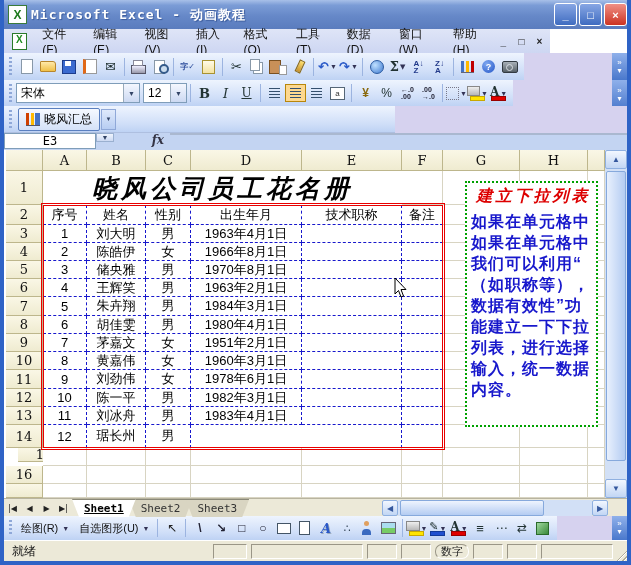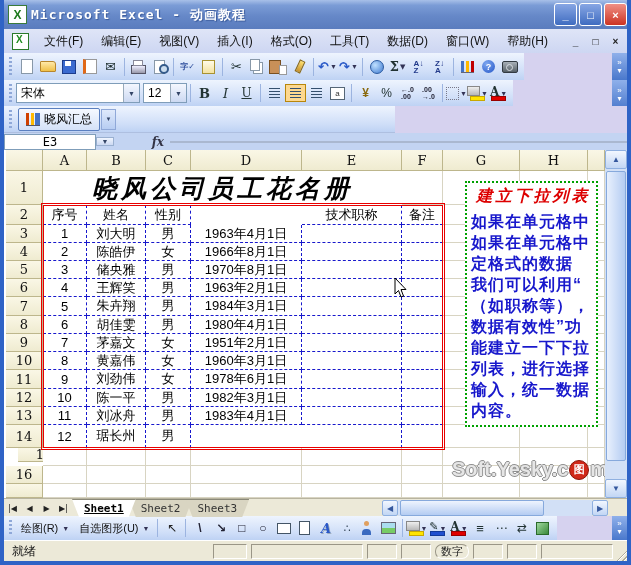--- a/index.html
+++ b/index.html
@@ -12,21 +12,21 @@
     background:linear-gradient(180deg,#a8c0e8 0%,#7b9cd6 18%,#6688c8 55%,#5a7cbe 100%);padding:0 4px;box-sizing:border-box;}
   .xl-ico{width:17px;height:17px;background:#fff;border:1px solid #3a7a3a;color:#1e7a1e;font-weight:bold;font-size:12px;
     display:flex;align-items:center;justify-content:center;margin:0 4px;}
   .tb-title{color:#fff;font-weight:bold;font-size:13px;text-shadow:1px 1px 1px #3a5a9a;letter-spacing:1px;flex:1;
     font-family:"DejaVu Sans Mono","Liberation Mono",monospace;}
   .winbtn{width:21px;height:21px;margin-left:2px;border:1px solid #fff;border-radius:3px;color:#fff;font-size:11px;font-weight:bold;
     display:flex;align-items:center;justify-content:center;background:linear-gradient(180deg,#87a6e4,#3f6cc0);}
   .winbtn.close{background:linear-gradient(180deg,#f09086,#cc3322);}
 
   
-  .menubar{position:absolute;left:0;top:29px;width:623px;height:24px;background:linear-gradient(180deg,#dfe5f7,#cdd6f2);
+  .menubar{position:absolute;left:0;top:29px;width:546px;height:24px;background:linear-gradient(180deg,#dfe5f7,#cdd6f2);
     display:flex;align-items:center;font-size:12px;}
   .appico{width:15px;height:15px;background:#fff;border:1px solid #2a7a2a;margin:0 6px 0 8px;position:relative;}
   .appico::before{content:"X";position:absolute;left:3px;top:0px;color:#1e8a1e;font-size:10px;font-weight:bold;}
   .menu-item{padding:3px 9px;color:#111;}
   .mspacer{flex:1;}
   .mctl{width:17px;height:15px;display:flex;align-items:center;justify-content:center;color:#222;font-size:10px;font-weight:bold;margin-right:3px;}
 
   
   .tbrow{position:absolute;left:0;width:623px;background:#d6d2ef;display:flex;}
   .tbmain{display:flex;align-items:center;background:linear-gradient(180deg,#eef4fe 0%,#cfdef8 70%,#bed2f4 100%);
@@ -88,21 +88,21 @@
   .line-color-icon::after{content:"";position:absolute;bottom:1px;left:3px;width:13px;height:3px;background:#2050d0;border:1px solid #123a9a;}
 
   
   .xfbtn{display:flex;align-items:center;gap:4px;border:1px solid #5a7fc0;background:linear-gradient(#f6f9ff,#d4e1f8);
     padding:2px 7px;margin-left:2px;border-radius:2px;font-size:12px;}
   .xf-chart{width:14px;height:12px;background:linear-gradient(90deg,#d04000 0 3px,transparent 3px 5px,#ffb900 5px 8px,transparent 8px 9px,#4472c4 9px 12px);border-bottom:1px solid #556;}
   .minidd{width:13px;height:19px;margin-left:1px;background:linear-gradient(#dfe9fb,#b7cdf2);border:1px solid #8fa8d8;
     display:flex;flex-direction:column;align-items:center;justify-content:center;font-size:6px;color:#346;}
 
   
-  .fxrow{position:absolute;left:0;top:133px;width:623px;height:17px;background:#c3d4f2;display:flex;align-items:center;border-bottom:7px solid #1d4ed8;}
+  .fxrow{position:absolute;left:0;top:133px;width:623px;height:17px;background:#c3d4f2;display:flex;align-items:flex-start;border-bottom:7px solid #1d4ed8;}
   .namebox{width:90px;background:#fff;border:1px solid #7f9db9;display:flex;align-items:center;justify-content:center;font-size:12px;font-family:"DejaVu Sans Mono",monospace;}
   .nbdd{width:16px;background:linear-gradient(#f0f5fe,#ccd9f2);border:1px solid #9ab0d0;display:flex;align-items:center;justify-content:center;font-size:7px;color:#346;}
   .fxlab{width:50px;display:flex;align-items:center;justify-content:flex-end;padding-right:6px;font-family:"DejaVu Serif",serif;font-style:italic;font-weight:bold;font-size:12px;color:#334;}
   .fxfield{flex:1;background:#fff;border:1px solid #aab8d0;border-right:none;}
 
   
   .gridwrap{position:absolute;left:0;top:150px;width:623px;height:348px;background:#fff;overflow:hidden;}
   #sheet{position:absolute;left:2px;top:0;width:599px;height:348px;}
   #sheet > div{position:absolute;box-sizing:border-box;}
   .hc{background:linear-gradient(#faf7e6,#efebd0);border-right:1px solid #bdb68c;border-bottom:1px solid #bdb68c;
@@ -415,20 +415,21 @@
           <div class="hc" style="left: 0px; top: 316px; width: 37px; height: 18px;">16</div>
           <div class="hc" style="left: 0px; top: 334px; width: 37px; height: 14px;"></div>
           <div class="title-cell" style="left: 37px; top: 21px; width: 359px; height: 34px;">晓风公司员工花名册</div>
           <div class="cell" style="left: 396px; top: 21px; width: 41px; height: 34px;"></div>
           <div class="cell" style="left: 437px; top: 21px; width: 77px; height: 34px;"></div>
           <div class="cell" style="left: 514px; top: 21px; width: 68px; height: 34px;"></div>
           <div class="cell" style="left: 582px; top: 21px; width: 17px; height: 34px;"></div>
           <div class="cell tcell dr db" style="left: 37px; top: 55px; width: 44px; height: 20px;">序号</div>
           <div class="cell tcell dr db" style="left: 81px; top: 55px; width: 59px; height: 20px;">姓名</div>
           <div class="cell tcell dr db" style="left: 140px; top: 55px; width: 45px; height: 20px;">性别</div>
+          <div class="cell tcell dr db" style="left: 185px; top: 55px; width: 111px; height: 20px;">出生年月</div>
           <div class="cell tcell dr db" style="left: 296px; top: 55px; width: 100px; height: 20px; text-align: right;">技术职称</div>
           <div class="cell tcell db" style="left: 396px; top: 55px; width: 41px; height: 20px;">备注</div>
           <div class="cell" style="left: 437px; top: 55px; width: 77px; height: 20px;"></div>
           <div class="cell" style="left: 514px; top: 55px; width: 68px; height: 20px;"></div>
           <div class="cell" style="left: 582px; top: 55px; width: 17px; height: 20px;"></div>
           <div class="cell tcell dr db" style="left: 37px; top: 75px; width: 44px; height: 18px;">1</div>
           <div class="cell tcell dr db" style="left: 81px; top: 75px; width: 59px; height: 18px;">刘大明</div>
           <div class="cell tcell dr db" style="left: 140px; top: 75px; width: 45px; height: 18px;">男</div>
           <div class="cell tcell dr db" style="left: 185px; top: 75px; width: 111px; height: 18px;">1963年4月1日</div>
           <div class="cell tcell dr db" style="left: 296px; top: 75px; width: 100px; height: 18px;"></div>
@@ -562,36 +563,30 @@
           <div class="cell" style="left: 514px; top: 334px; width: 68px; height: 14px;"></div>
           <div class="cell" style="left: 582px; top: 334px; width: 17px; height: 14px;"></div>
           <div class="redbox" style="left: 35px; top: 53px; width: 404px; height: 247px;"></div>
         </div>
 
     <div class="notebox">
       <div class="notetitle">建立下拉列表</div>
       <div id="notelines">
             <div class="noteline">如果在单元格中</div>
             <div class="noteline">如果在单元格中</div>
-            <div class="noteline">定格式的数据</div>
             <div class="noteline">我们可以利用“</div>
             <div class="noteline">（如职称等），</div>
             <div class="noteline">数据有效性”功</div>
             <div class="noteline">能建立一下下拉</div>
             <div class="noteline">列表，进行选择</div>
             <div class="noteline">输入，统一数据</div>
             <div class="noteline">内容。</div>
           </div>
     </div>
 
-    <div class="wmark">
-      <span>Soft.Yesky.c</span>
-          <span class="stamp">图</span>
-          <span>m</span>
-    </div>
 
     <svg class="cursor" width="14" height="21" viewBox="0 0 14 21">
       <polygon points="1,0 1,16 4.5,12.5 7,19 9.5,18 7,11.5 12,11.5" fill="#fff" stroke="#000" stroke-width="1"></polygon>
     </svg>
 
     <div class="vscroll">
       <div class="sbtn">▲</div>
       <div class="vthumb"></div>
       <div class="vtrack"></div>
       <div class="sbtn">▼</div>

